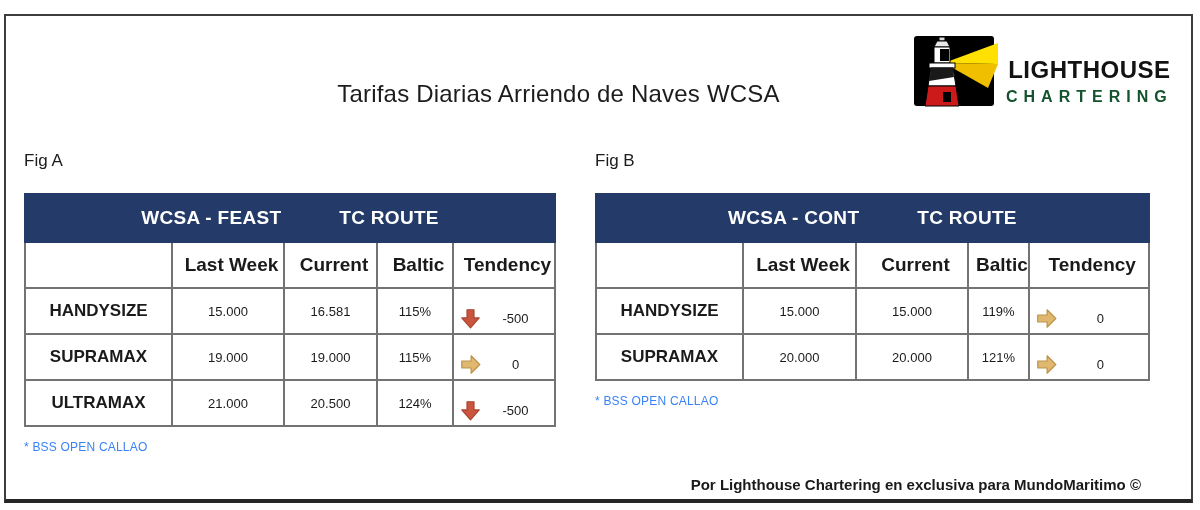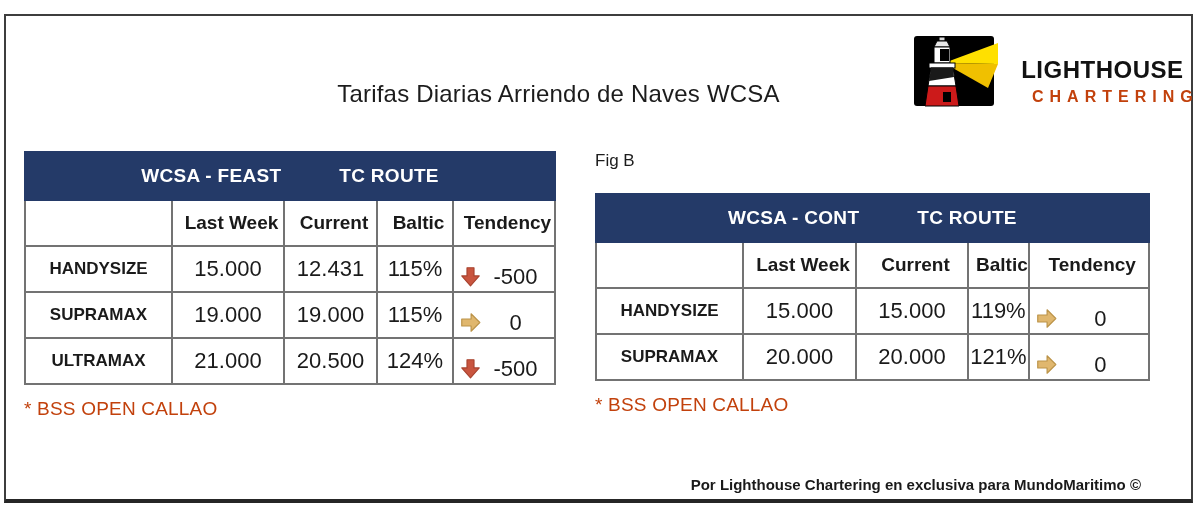--- a/index.html
+++ b/index.html
@@ -10,39 +10,39 @@
 
   
   .page-title { position:absolute; top:64px; left:0; width:1105px; text-align:center;
                 font-size:24px; color:#1c1c1c; letter-spacing:0.2px; }
 
   
   .logo { position:absolute; top:20px; left:908px; display:flex; align-items:flex-end; }
   .logo svg { display:block; }
   .logo-text { margin-left:4px; margin-bottom:0px; }
   .logo-line1 { font-size:24px; font-weight:800; letter-spacing:0.5px; color:#121212; line-height:30px;text-align:center; }
-  .logo-line2 { font-size:16px; font-weight:600; letter-spacing:6px; color:#c2410c; line-height:23px;margin-left:26px; }
+  .logo-line2 { font-size:16px; font-weight:600; letter-spacing:6px; color:#14532d; line-height:23px; }
 
   
   .fig { position:absolute; top:135px; }
   .fig-a { left:18px; }
   .fig-b { left:589px; }
   .fig-label { font-size:17px; color:#1c1c1c; height:22px; margin-bottom:20px; }
-  .footnote { font-size:19px; color:#c2410c; margin-top:13px; letter-spacing:0.2px; }
+  .footnote { font-size:12px; color:#3b82f6; margin-top:13px; letter-spacing:0.2px; }
 
   
   table { border-collapse:collapse; table-layout:fixed; }
   th, td { border:2px solid #737373; text-align:center; vertical-align:middle; background:#fff; }
   tr.navy-row th { border-color:#243a68; color:#ffffff; font-size:19px; font-weight:bold;
                    height:48px; letter-spacing:0.3px; }
   .navy-gap { display:inline-block; width:58px; }
   tr.col-head th { font-size:19px; font-weight:bold; height:46px;padding-left:7px; }
   tbody tr { height:46px;padding-left:47px; }
   tbody th.rowlabel { font-size:17px; font-weight:bold; }
-  tbody td { font-size:22px; font-weight:normal; }
+  tbody td { font-size:13px; font-weight:normal; }
   td.tend { padding:0 4px 0 6px; }
   .tend-inner { display:flex; align-items:center;margin-top:15px; }
   .tend-inner svg { flex:0 0 auto; }
   .tval { flex:1 1 auto; text-align:center; }
 </style>
 </head>
 <body>
 
 <div class="frame">
 
@@ -65,20 +65,21 @@
       <polygon points="14,50 42,50 45,70 11,70" fill="#cc1a1a" stroke="#000" stroke-width="1"></polygon>
       <rect x="29" y="56" width="8" height="10" fill="#000000"></rect>
     </svg>
     <div class="logo-text">
       <div class="logo-line1">LIGHTHOUSE</div>
       <div class="logo-line2">CHARTERING</div>
     </div>
   </div>
 
   <section class="fig fig-a">
+    <div class="fig-label">Fig A</div>
     <table>
       <colgroup>
           <col style="width: 147px;">
           <col style="width: 112px;">
           <col style="width: 93px;">
           <col style="width: 76px;">
           <col style="width: 102px;">
         </colgroup>
       <thead>
         <tr class="navy-row">
@@ -89,21 +90,21 @@
           <th>Last Week</th>
           <th>Current</th>
           <th>Baltic</th>
           <th>Tendency</th>
         </tr>
       </thead>
       <tbody>
           <tr>
             <th class="rowlabel">HANDYSIZE</th>
             <td>15.000</td>
-            <td>12.431</td>
+            <td>16.581</td>
             <td>115%</td>
             <td class="tend">
               <span class="tend-inner">
                 <svg width="21" height="21" viewBox="0 0 18 18">
       <polygon points="6,1.5 12,1.5 12,8.5 16.5,8.5 9,17 1.5,8.5 6,8.5" fill="#c9553f" stroke="#a8432f" stroke-width="1" stroke-linejoin="round"></polygon>
                 </svg>
                 <span class="tval">-500</span>
               </span>
             </td>
           </tr>

